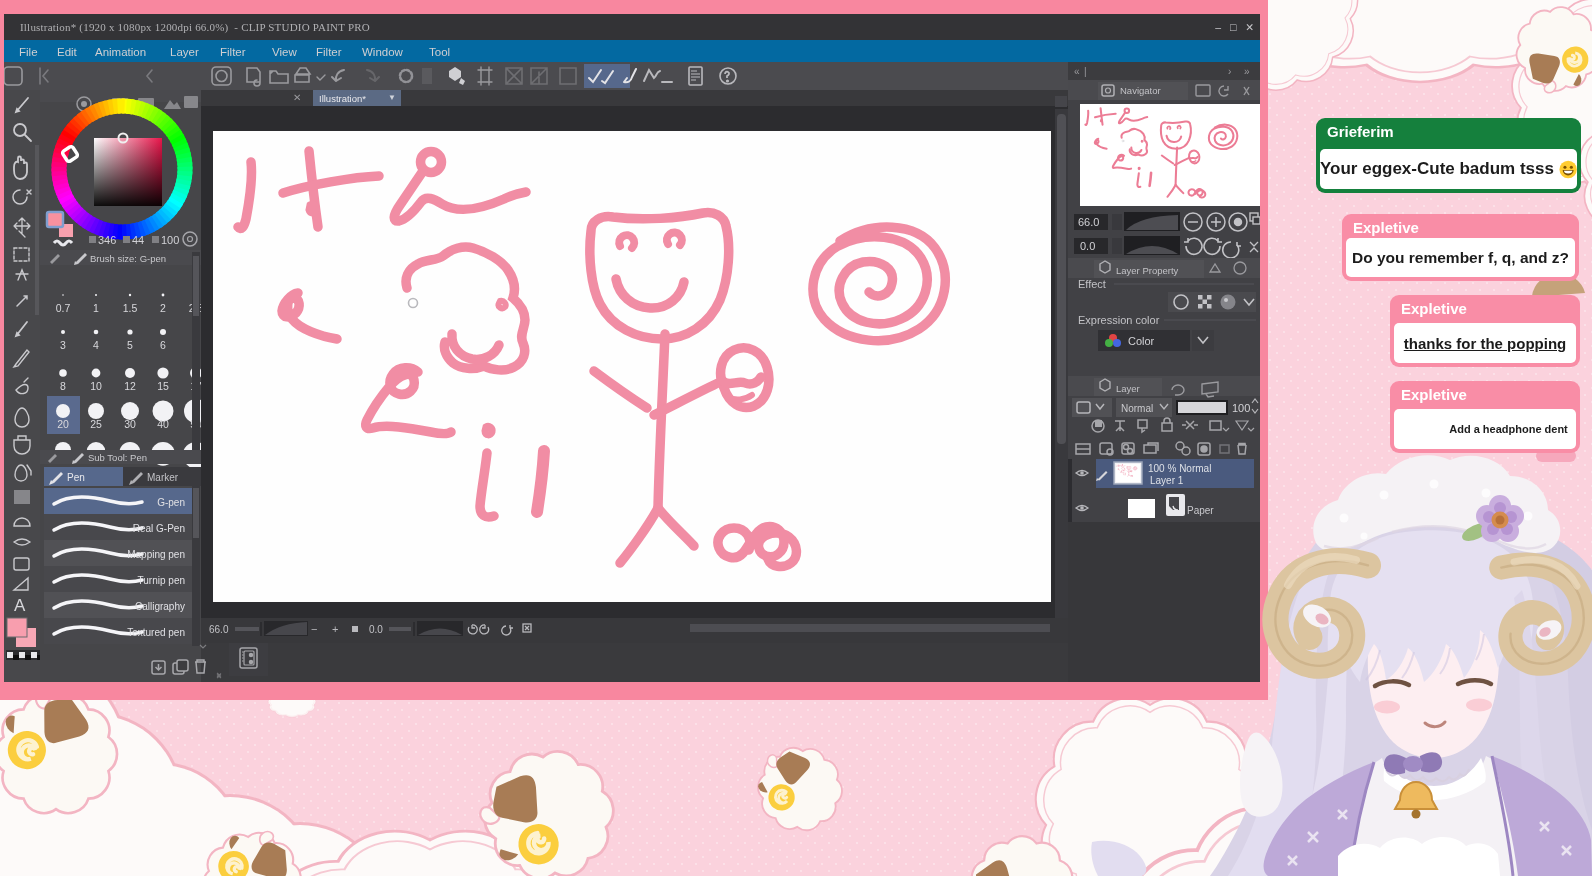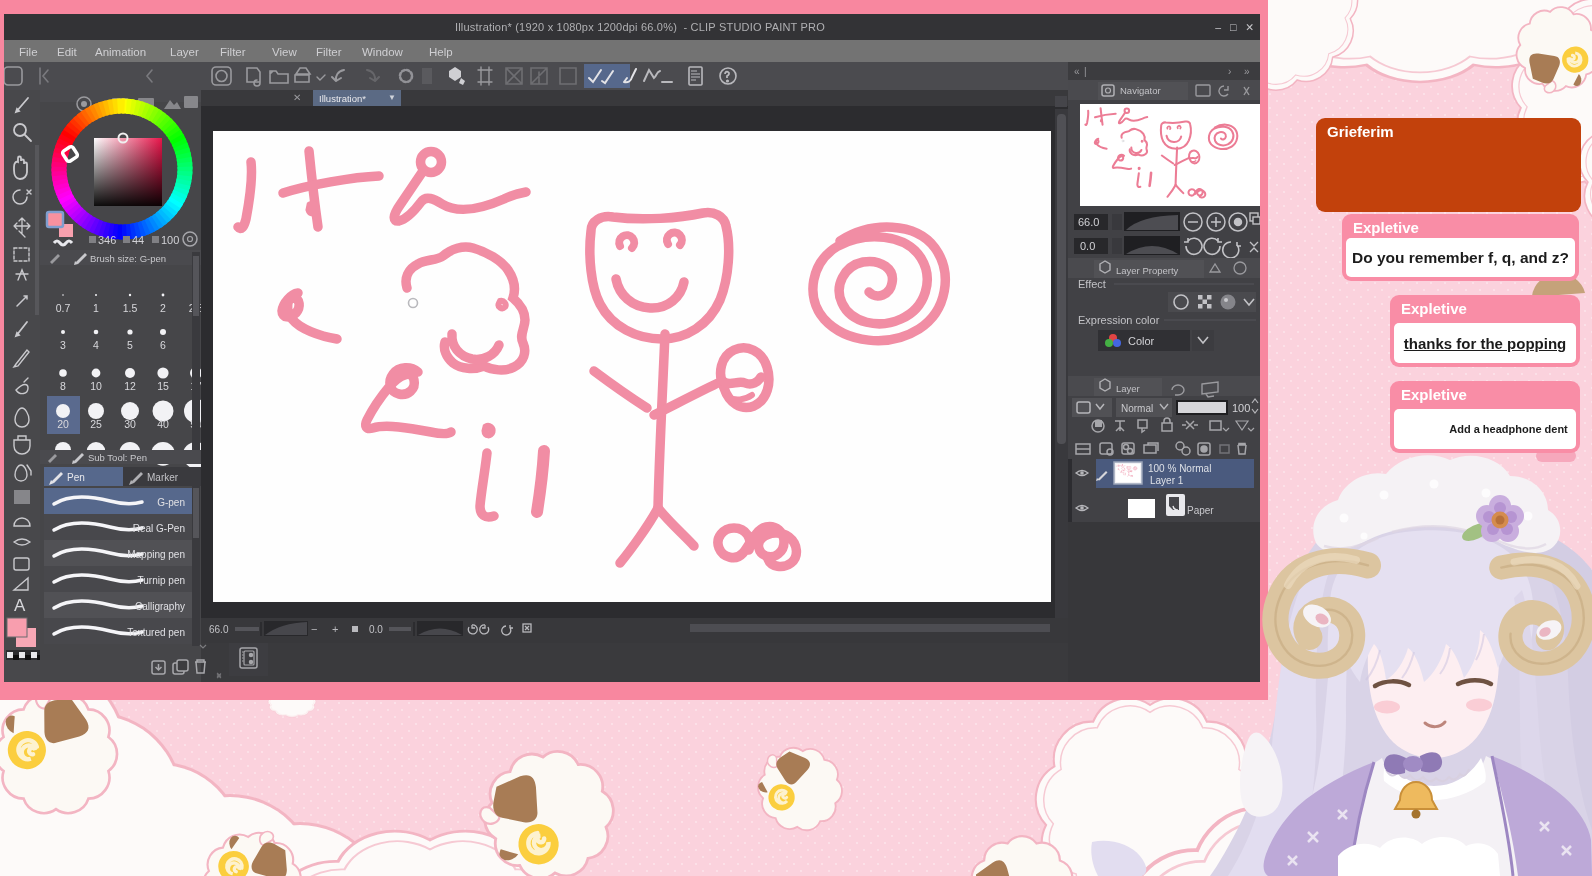--- a/index.html
+++ b/index.html
@@ -3,23 +3,23 @@
 <meta charset="utf-8">
 <style>
 * { margin:0; padding:0; box-sizing:border-box; }
 html,body { width:1592px; height:876px; overflow:hidden; background:#fbd2dd; font-family:"Liberation Sans",sans-serif; }
 #stage { position:absolute; top:0; left:0; width:1592px; height:876px; }
 .abs { position:absolute; }
 
 #frame { position:absolute; left:0; top:0; width:1268px; height:700px; background:#f8879f; }
 #win { position:absolute; left:4px; top:14px; width:1256px; height:668px; background:#333336; overflow:hidden; }
 #titlebar { position:absolute; left:0; top:0; width:100%; height:26px; background:#333336; color:#b0b0b3; font-size:11px; }
-#titlebar .t { position:absolute; left:16px; right:0; top:7px; text-align:center; letter-spacing:0.2px; }
+#titlebar .t { position:absolute; left:16px; right:0; top:7px; text-align:left; letter-spacing:0.2px;font-family:Liberation Serif, serif; }
 #winbtns { position:absolute; right:3px; top:7px; color:#c6c6ca; font-size:10.5px; letter-spacing:3px; }
-#menubar { position:absolute; left:0; top:26px; width:100%; height:24px; background:#737373; color:#cfcfd2; font-size:11.5px; }
+#menubar { position:absolute; left:0; top:26px; width:100%; height:24px; background:#0369a1; color:#cfcfd2; font-size:11.5px; }
 #menubar span { position:absolute; top:6px; }
 #toolbar { position:absolute; left:0; top:48px; width:1064px; height:28px; background:#4b4b4f; }
 #tabbar { position:absolute; left:197px; top:76px; width:867px; height:16px; background:#39393c; }
 
 #toolstrip { position:absolute; left:0; top:76px; width:36px; height:592px; background:#48484b; }
 
 #leftpanels { position:absolute; left:36px; top:76px; width:161px; height:592px; background:#464649; }
 
 #canvasarea { position:absolute; left:197px; top:92px; width:867px; height:512px; background:#2c2c2f; }
 #statusbar { position:absolute; left:197px; top:604px; width:867px; height:25px; background:#38383b; }
@@ -168,21 +168,21 @@
       </div>
     <div id="menubar">
       <span style="left:15px">File</span>
         <span style="left:53px">Edit</span>
         <span style="left:91px">Animation</span>
       <span style="left:166px">Layer</span>
         <span style="left:216px">Filter</span>
         <span style="left:268px">View</span>
       <span style="left:312px">Filter</span>
         <span style="left:358px">Window</span>
-        <span style="left:425px">Help</span>
+        <span style="left:425px">Tool</span>
     </div>
     <div id="toolbar">
       <svg width="1064" height="28" viewBox="0 0 1064 28">
         <g stroke="#9a9a9e" stroke-width="1.6" fill="none" stroke-linecap="round">
           <path d="M36,6 v16 M44,8 l-5,6 5,6 M148,8 l-5,6 5,6" opacity="0.6"></path>
           <rect x="208,4" y="5" width="18" height="18" rx="4"></rect>
           <rect x="208" y="5" width="19" height="18" rx="4"></rect>
           <circle cx="217.5" cy="14" r="5.5"></circle>
           <path d="M243,6 h10 l3,4 v10 h-13 z M253,18 a3,3 0 1 0 3,3"></path>
           <path d="M266,9 h6 l2,3 h10 v9 h-18 z M266,12 l3,-3"></path>
@@ -695,22 +695,29 @@
           <path d="M101,435 h10 v13 h-6 l-4,-4 z" fill="#45454a"></path>
           <path d="M105,444 a5,5 0 0 0 5,4" stroke="#e8e8ec" stroke-width="1.4" fill="none"></path>
           <text x="119" y="452" fill="#c9c9cd" font-size="10">Paper</text>
         </g>
         <rect x="0" y="460" width="192" height="160" fill="#37373a"></rect>
         <rect x="0" y="397" width="4" height="63" fill="#2c2c30"></rect>
       </svg>
     </div>
   </div>
 
-  <div class="chat" style="left:1316px;top:118px;width:265px;height:94px;background:#c2410c;">
+  <div class="chat" style="left:1316px;top:118px;width:265px;height:75px;background:#15803d;">
     <div class="hd" style="font-size:15px;">Grieferim</div>
+    <div class="bd" style="height:40px;font-size:17px;">Your eggex-Cute badum tsss&nbsp;<svg width="19" height="19" viewBox="0 0 20 20" style="vertical-align:-3px">
+          <circle cx="10" cy="10" r="9.5" fill="#ffcc32"></circle>
+          <circle cx="6.5" cy="7.5" r="1.7" fill="#7a4f00"></circle>
+          <circle cx="13.5" cy="7.5" r="1.7" fill="#7a4f00"></circle>
+          <path d="M4,10.5 a6,6 0 0 0 12,0 z" fill="#7a4f00"></path>
+          <path d="M5.5,11.5 h9 a4.5,3 0 0 1 -9,0 z" fill="#ffffff"></path>
+        </svg></div>
   </div>
   <div class="chat" style="left:1342px;top:214px;width:237px;height:67px;background:#f98da6;">
     <div class="hd" style="font-size:15px;">Expletive</div>
     <div class="bd" style="height:39px;font-size:15.5px;">Do you remember f, q, and z?</div>
   </div>
   <div class="chat" style="left:1390px;top:295px;width:190px;height:72px;background:#f98da6;">
     <div class="hd" style="font-size:15px;">Expletive</div>
     <div class="bd" style="height:40px;font-size:15px;text-decoration:underline;">thanks for the popping</div>
   </div>
   <div class="chat" style="left:1390px;top:381px;width:190px;height:72px;background:#f98da6;">

